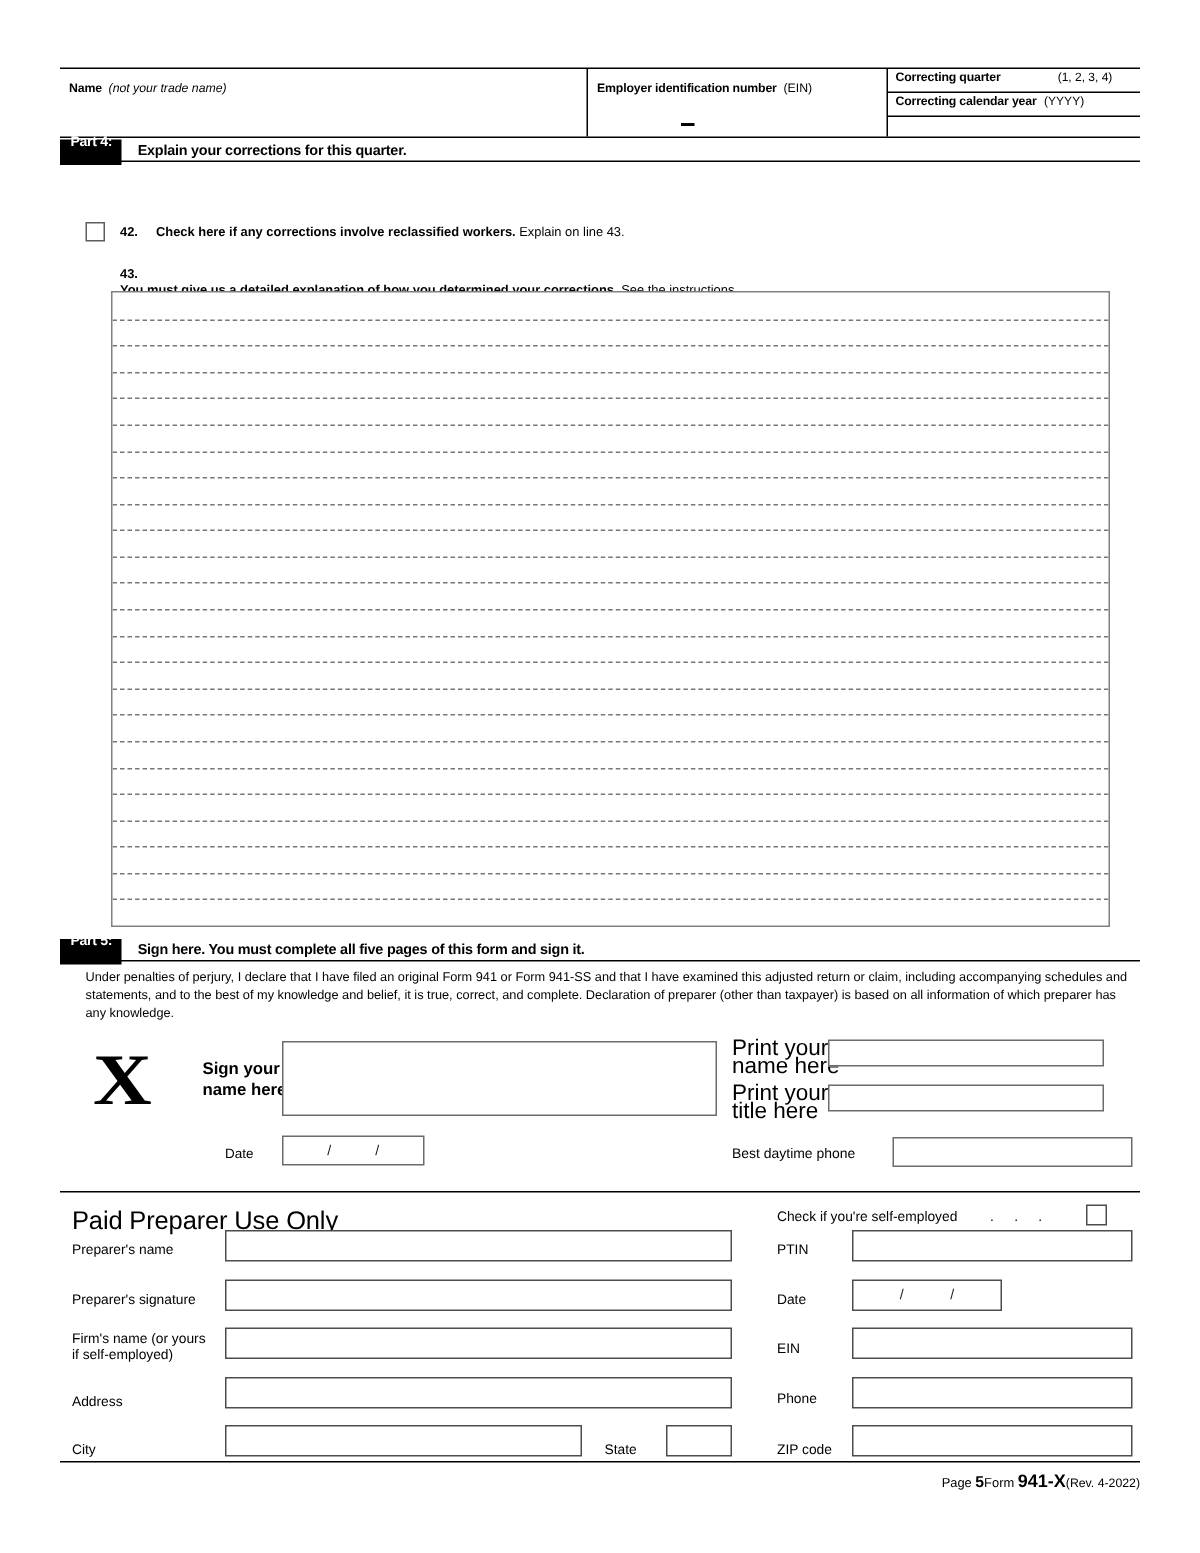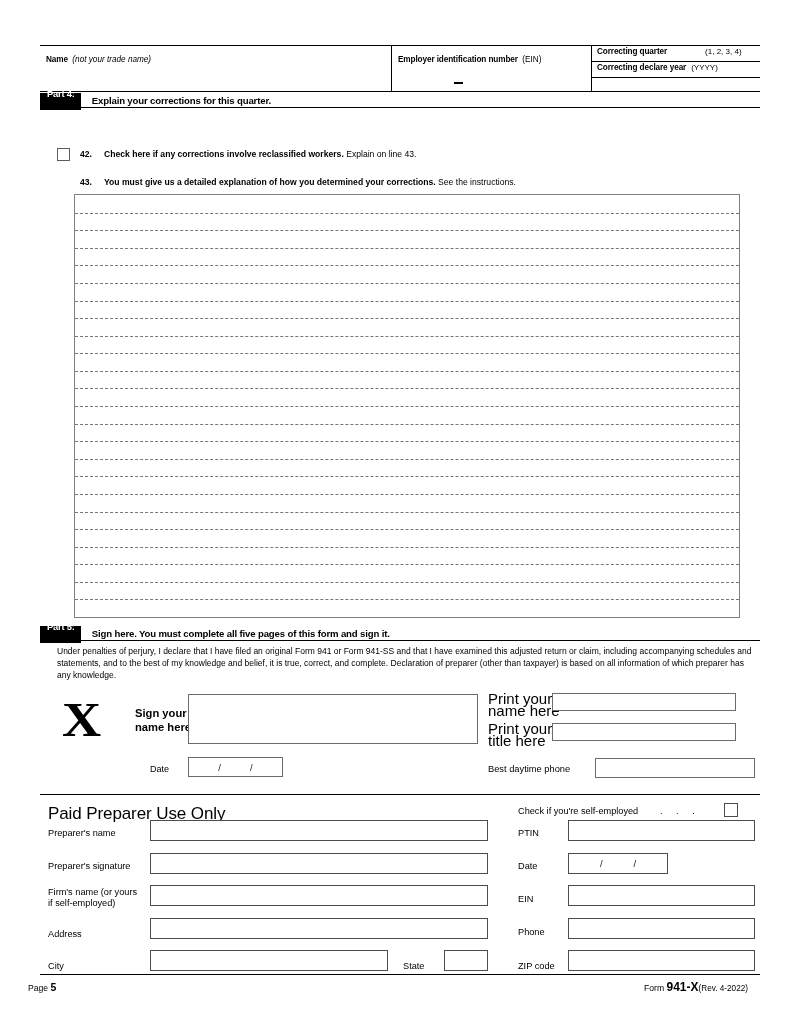--- a/index.html
+++ b/index.html
@@ -126,21 +126,21 @@
   .itemtext {
     font-size: 8.6px;
     line-height: 11.6px;
     padding-top: 1px;
   }
   .itemtext b { font-weight: bold; }
   #item41 { left: 57px; top: 118px; width: 700px; }
   #item41 .itemnum { margin-left: 10px; }
   #item42 { left: 57px; top: 148px; width: 700px; }
   #item42 .itemnum { margin-left: 10px; }
-  #item43 { left: 80px; top: 176px; width: 680px; }
+  #item43 { left: 80px; top: 176px; width: 680px; flex-direction: column; }
   #item43 .itemnum { width: 24px; }
 
   
   .explbox {
     position: absolute;
     left: 74px; top: 194px;
     width: 666px; height: 424px;
     border: 1.3px solid #808080;
     background: #fff;
     overflow: hidden;
@@ -292,24 +292,24 @@
   #ppl-ein  { left: 478px; top: 99px; }
   #ppf-ein  { left: 528px; top: 90px; width: 187px; height: 21px; }
   #ppl-phone{ left: 478px; top: 132px; }
   #ppf-phone{ left: 528px; top: 123px; width: 187px; height: 21px; }
   #ppl-zip  { left: 478px; top: 166px; }
   #ppf-zip  { left: 528px; top: 155px; width: 187px; height: 21px; }
 
   
   .footer {
     position: absolute;
-    left: 28px; top: 980px;
+    left: 40px; top: 980px;
     width: 720px;
     display: flex;
-    justify-content: space-between;
+    justify-content: flex-end;
     align-items: baseline;
     font-size: 8.6px;
   }
   .footer .pg-num { font-weight: bold; font-size: 10.5px; }
   .footer .formno { font-weight: bold; font-size: 12px; }
   .footer .rev { font-size: 8.2px; }
 </style>
 </head>
 <body>
 
@@ -324,21 +324,21 @@
       <span class="lbl-b">Employer identification number</span>
       <span class="lbl-n">(EIN)</span>
       <span class="ein-dash"></span>
     </div>
     <div class="hdr-right">
       <div class="hdr-q">
         <span class="lbl-b">Correcting quarter</span>
         <span class="hint lbl-n">(1, 2, 3, 4)</span>
       </div>
       <div class="hdr-y">
-        <span class="lbl-b">Correcting declare year</span>
+        <span class="lbl-b">Correcting calendar year</span>
         <span class="hint lbl-n">(YYYY)</span>
       </div>
       <div class="hdr-blank"></div>
     </div>
   </div>
 
   <div class="partbar" id="part4bar">
     <span class="tag">Part 4:</span>
     <span class="txt">Explain your corrections for this quarter.</span>
   </div>

